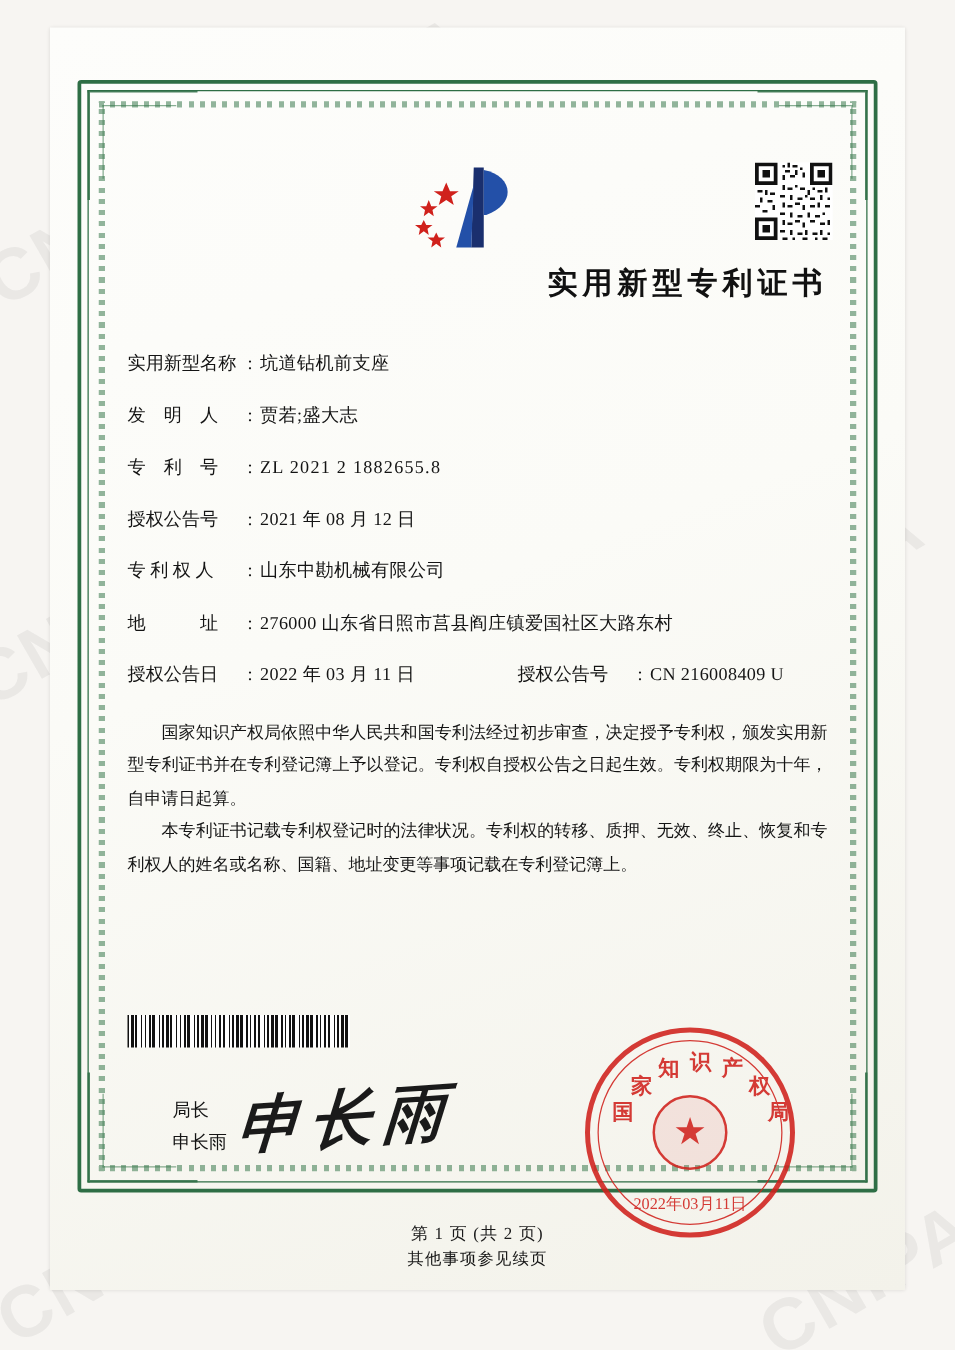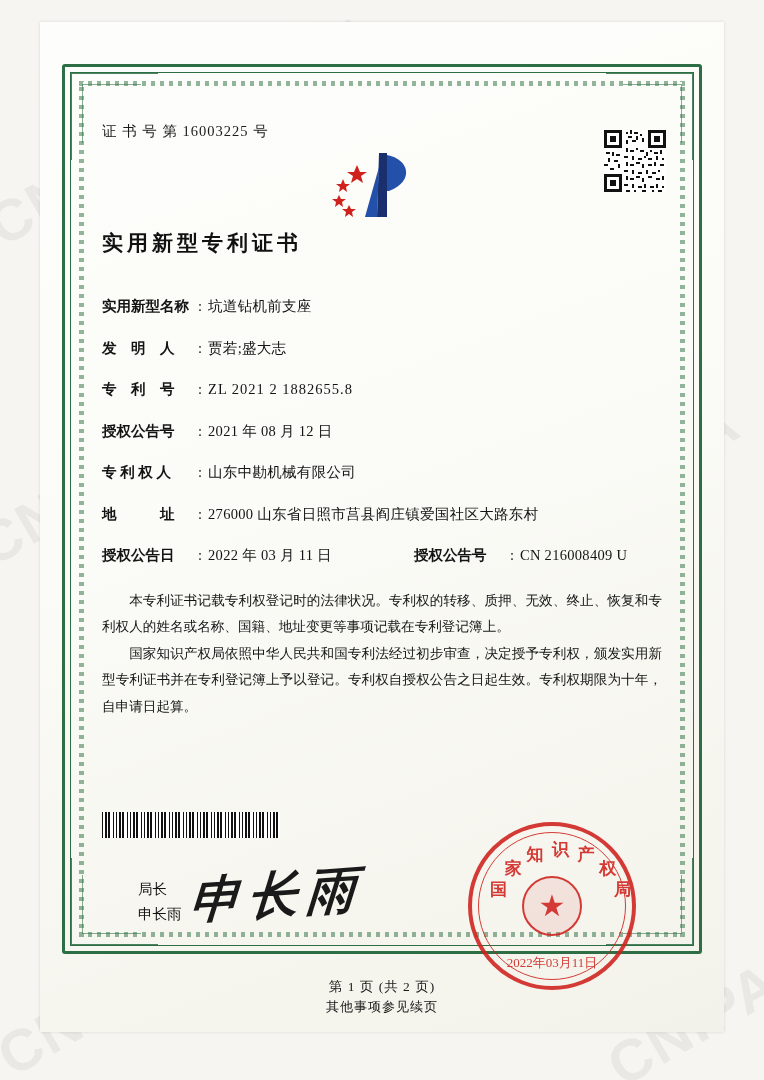--- a/index.html
+++ b/index.html
@@ -120,22 +120,22 @@
     height: 62px;
     z-index: 5;
     background-color: #fff;
   }
   .logo-wrap {
     text-align: center;
     margin-top: 6px;
     height: 80px;
   }
   .title {
-    text-align: left;
-    font-size: 21px;
+    text-align: right;
+    font-size: 24px;
     font-weight: bold;
     letter-spacing: 4px;
     color: #111;
     margin-top: 2px;
     font-family: "Liberation Serif", serif;
   }
 
   .fields {
     margin-top: 40px;
     font-size: 14.5px;
@@ -145,21 +145,20 @@
   .field-row {
     display: flex;
     align-items: baseline;
     margin-bottom: 22px;
   }
   .f-label {
     width: 96px;
     flex: 0 0 96px;
     letter-spacing: 0px;
     display: inline-block;
-    font-weight: bold;
   }
   .f-colon { margin: 0 6px 0 0; }
   .f-value { letter-spacing: .3px; }
   .f-value.mono { font-family: "Liberation Serif", serif; letter-spacing: 1px; text-align: right; }
   .inline-second { margin-left: 82px; }
 
   .body-text {
     margin-top: 12px;
     font-size: 13.6px;
     line-height: 1.95;
@@ -388,21 +387,20 @@
           <rect x="15" y="30" width="1" height="1"></rect>
           <rect x="19" y="30" width="2" height="1"></rect>
         <rect x="24" y="30" width="1" height="1"></rect>
           <rect x="27" y="30" width="2" height="1"></rect>
       </g>
     </svg>
   </div>
 
   <div class="content">
 
-    <div class="cert-no">证 书 号 第 16003225 号</div>
 
     <div class="logo-wrap">
       <svg width="130" height="78" viewBox="0 0 130 78">
         <path d="M62 6 L70 6 L70 70 L60 70 Z" fill="#1a2f6e"></path>
         <path d="M70 8 C92 12, 98 34, 72 44 L70 44 Z" fill="#2350a8"></path>
         <path d="M60 70 L48 70 L62 20 Z" fill="#2350a8"></path>
         <g fill="#d0211c">
           <polygon points="40,18 43,25 50,25 44,29 46,36 40,32 34,36 36,29 30,25 37,25"></polygon>
           <polygon points="26,32 28,37 33,37 29,40 30,45 26,42 22,45 23,40 19,37 24,37"></polygon>
           <polygon points="22,48 24,52 29,52 25,55 26,60 22,57 18,60 19,55 15,52 20,52"></polygon>
@@ -456,22 +454,22 @@
         <span class="f-colon">:</span>
         <span class="f-value">2022 年 03 月 11 日</span>
         <span class="f-label inline-second">授权公告号</span>
         <span class="f-colon">:</span>
         <span class="f-value">CN 216008409 U</span>
       </div>
 
     </div>
 
     <div class="body-text">
+      <p>国家知识产权局依照中华人民共和国专利法经过初步审查，决定授予专利权，颁发实用新型专利证书并在专利登记簿上予以登记。专利权自授权公告之日起生效。专利权期限为十年，自申请日起算。</p>
       <p>本专利证书记载专利权登记时的法律状况。专利权的转移、质押、无效、终止、恢复和专利权人的姓名或名称、国籍、地址变更等事项记载在专利登记簿上。</p>
-      <p>国家知识产权局依照中华人民共和国专利法经过初步审查，决定授予专利权，颁发实用新型专利证书并在专利登记簿上予以登记。专利权自授权公告之日起生效。专利权期限为十年，自申请日起算。</p>
     </div>
   </div>
 
   <div class="barcode"></div>
 
   <div class="sig-block">
     <div>局长</div>
     <div>申长雨</div>
   </div>
   <div class="sig-hand">申长雨</div>

